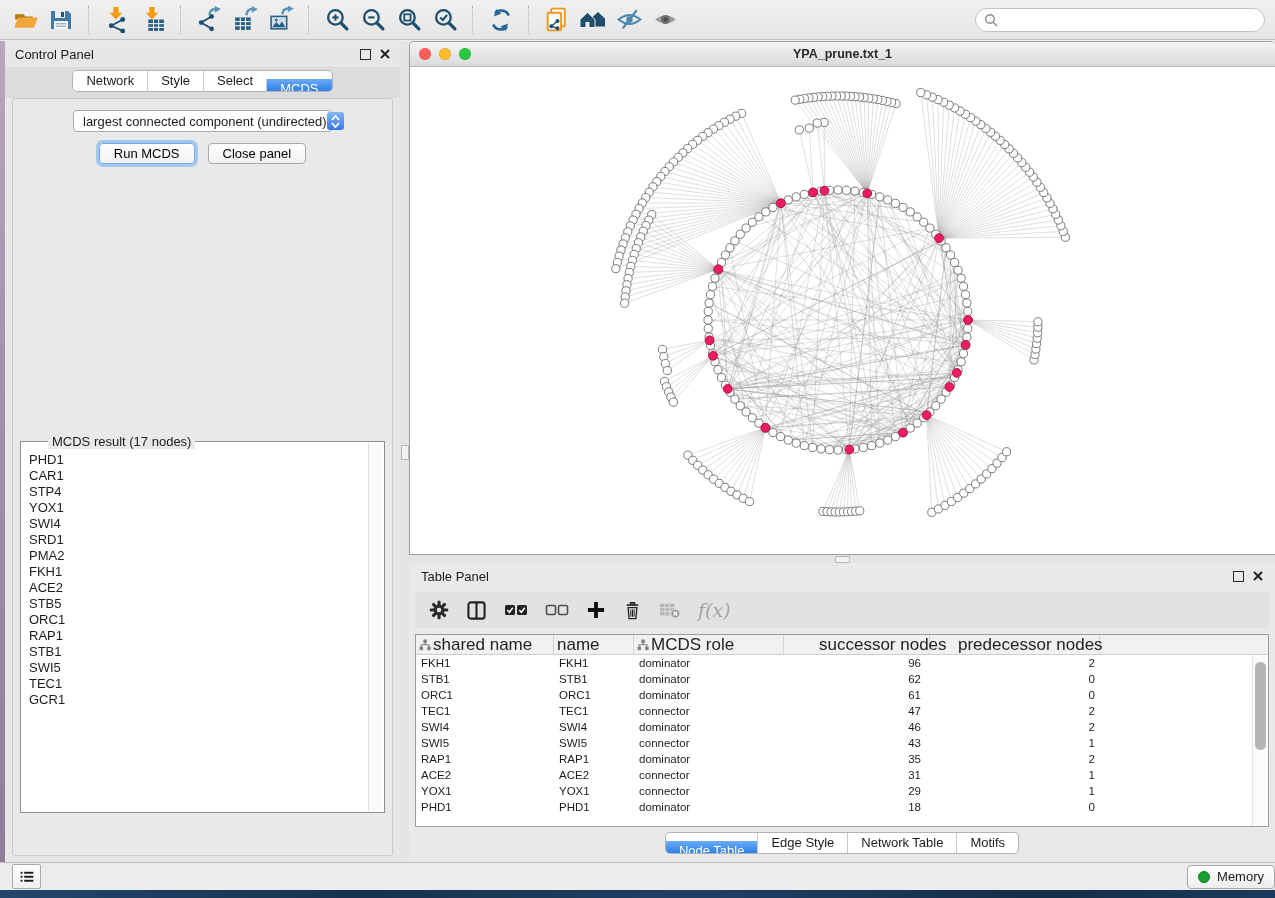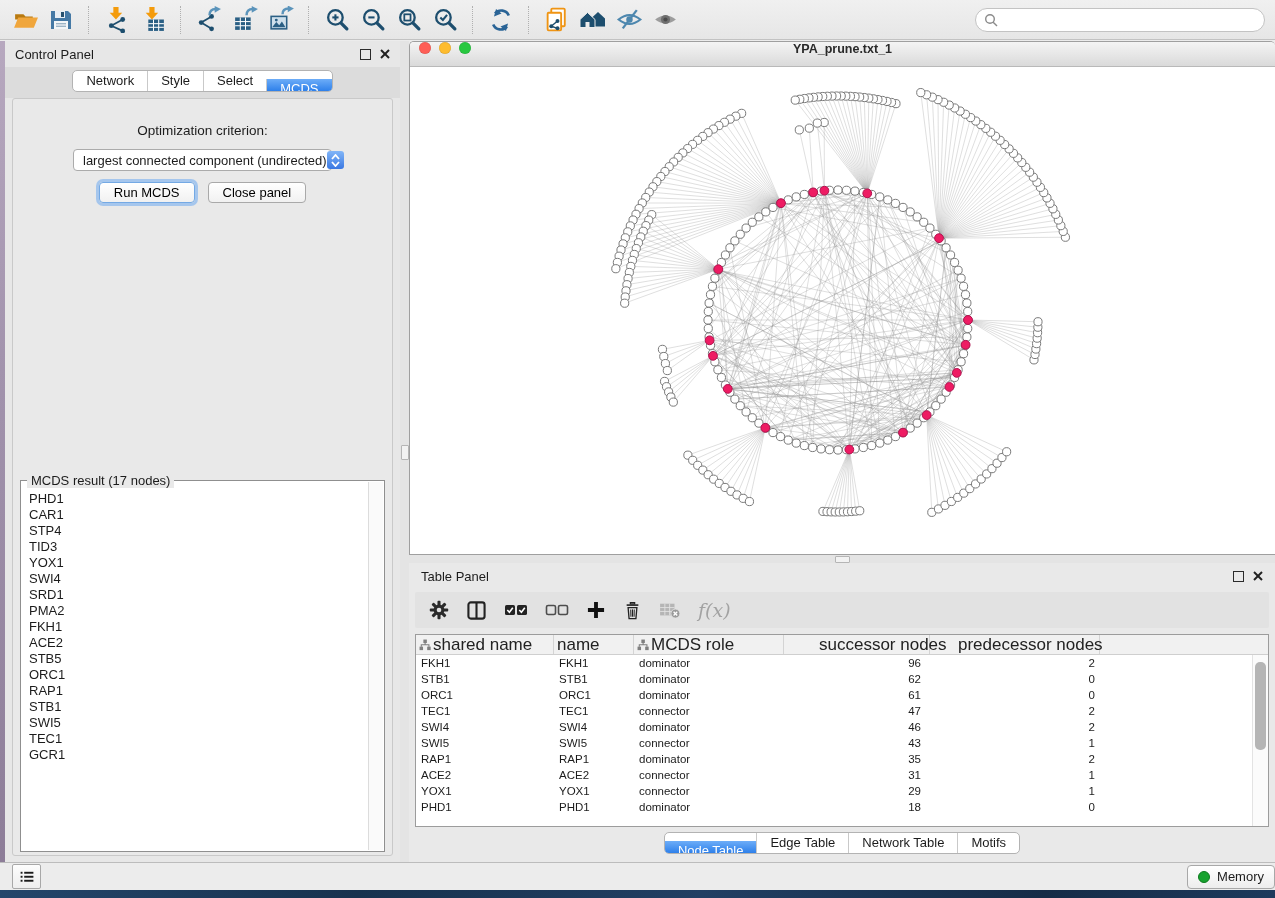--- a/index.html
+++ b/index.html
@@ -39,37 +39,37 @@
   .opt-label{text-align:center;margin-top:24px;font-size:13.5px;}
   .dropdown{width:259px;height:22px;margin:11px auto 0;background:#fff;border:1px solid #ababab;border-radius:4px;
     display:flex;align-items:center;box-sizing:border-box;position:relative;}
   .dropdown .dd-text{flex:1;font-size:13px;padding-left:9px;white-space:nowrap;}
   .dd-stepper{width:17px;height:18px;margin-right:1px;border-radius:3px;background:linear-gradient(#82b6f8,#3a78e2);
     display:flex;flex-direction:column;align-items:center;justify-content:center;gap:1px;flex:none;}
   .btn-row{display:flex;justify-content:center;gap:13px;margin-top:11px;}
   .btn{font-size:13px;padding:2px 14px;background:linear-gradient(#ffffff,#f1f1f1);border:1px solid #a9a9a9;border-radius:4px;height:21px;box-sizing:border-box;line-height:16px;}
   .btn.focus{box-shadow:0 0 0 3px rgba(110,170,240,.55);border-color:#74a9e4;}
   .result-group{margin:277px 7px 0;height:372px;border:1px solid #8f8f8f;background:#fff;position:relative;box-sizing:border-box;}
-  .result-legend{position:absolute;top:-8px;left:6px;background:#e9e9e9;padding:0 4px;font-size:13px;}
+  .result-legend{position:absolute;top:-8px;left:27px;background:#e9e9e9;padding:0 4px;font-size:13px;}
   .result-list{position:absolute;left:2px;top:2px;right:17px;bottom:2px;overflow:hidden;padding:8px 0 0 6px;}
   .mcds-item{font-size:13px;line-height:16px;}
   .result-scroll{position:absolute;right:1px;top:1px;bottom:1px;width:14px;background:#fafafa;border-left:1px solid #dcdcdc;}
 
   
   .vsplit{width:9px;flex:none;position:relative;background:#e4e4e4;}
   .vsplit .grip{position:absolute;left:1px;top:404px;width:6px;height:13px;background:#f2f2f2;border:1px solid #b5b5b5;border-radius:1px;}
   .hsplit{height:8px;flex:none;position:relative;background:#e4e4e4;}
   .hsplit .grip{position:absolute;top:1px;left:calc(50% - 7px);width:13px;height:5px;background:#f2f2f2;border:1px solid #b5b5b5;border-radius:1px;}
 
   
   .right-col{flex:1;display:flex;flex-direction:column;min-width:0;}
   .network-window{height:514px;flex:none;border:1px solid #9f9f9f;border-right:none;border-radius:5px 5px 0 0;
     background:#fff;box-sizing:border-box;overflow:hidden;display:flex;flex-direction:column;}
   .titlebar{height:24px;flex:none;background:linear-gradient(#f4f4f4,#dadada);border-bottom:1px solid #b9b9b9;
-    position:relative;display:flex;align-items:flex-start;padding:0 9px;}
+    position:relative;display:flex;align-items:center;padding:0 9px;}
   .lights{display:flex;gap:8px;}
   .light{width:12px;height:12px;border-radius:50%;box-shadow:inset 0 0 1px rgba(0,0,0,.35);}
   .win-title{position:absolute;left:0;right:0;text-align:center;font-size:12.5px;font-weight:700;color:#2a2a2a;}
   .net-canvas{flex:1;position:relative;background:#fff;}
 
   
   .table-panel{flex:1;background:#e9e9e9;display:flex;flex-direction:column;min-height:0;}
   .tp-toolbar{margin:3px 6px 0;height:36px;background:#e2e2e2;border-radius:2px;display:flex;align-items:center;
     gap:17px;padding-left:14px;flex:none;}
   .tp-icon{display:flex;align-items:center;justify-content:center;}
@@ -291,21 +291,20 @@
       </div>
       <div class="cp-tabbar">
         <div class="seg">
           <div class="tab">Network</div>
           <div class="tab">Style</div>
           <div class="tab">Select</div>
           <div class="tab active">MCDS</div>
         </div>
       </div>
       <div class="cp-content">
-        <div class="opt-label">Optimization criterion:</div>
         <div class="dropdown">
           <span class="dd-text">largest connected component (undirected)</span>
           <span class="dd-stepper">
             <svg width="11" height="6" viewBox="0 0 11 6">
                 <polyline points="2,5 5.5,1 9,5" stroke="#fff" stroke-width="1.8" fill="none"></polyline>
               </svg>
             <svg width="11" height="6" viewBox="0 0 11 6">
                 <polyline points="2,1 5.5,5 9,1" stroke="#fff" stroke-width="1.8" fill="none"></polyline>
               </svg>
           </span>
@@ -313,21 +312,20 @@
         <div class="btn-row">
           <button class="btn focus">Run MCDS</button>
           <button class="btn">Close panel</button>
         </div>
         <div class="result-group">
           <span class="result-legend">MCDS result (17 nodes)</span>
           <div class="result-list">
               <div class="mcds-item">PHD1</div>
               <div class="mcds-item">CAR1</div>
               <div class="mcds-item">STP4</div>
-              <div class="mcds-item">TID3</div>
               <div class="mcds-item">YOX1</div>
               <div class="mcds-item">SWI4</div>
               <div class="mcds-item">SRD1</div>
               <div class="mcds-item">PMA2</div>
               <div class="mcds-item">FKH1</div>
               <div class="mcds-item">ACE2</div>
               <div class="mcds-item">STB5</div>
               <div class="mcds-item">ORC1</div>
               <div class="mcds-item">RAP1</div>
               <div class="mcds-item">STB1</div>
@@ -1265,21 +1263,21 @@
               </div>
             </div>
           <div class="tbl-scroll">
             <div class="tbl-thumb"></div>
           </div>
         </div>
 
         <div class="tp-tabs">
           <div class="seg">
             <div class="tab active">Node Table</div>
-            <div class="tab">Edge Table</div>
+            <div class="tab">Edge Style</div>
             <div class="tab">Network Table</div>
             <div class="tab">Motifs</div>
           </div>
         </div>
       </div>
     </div>
   </div>
 
   <div class="status-bar">
     <span class="list-btn">

